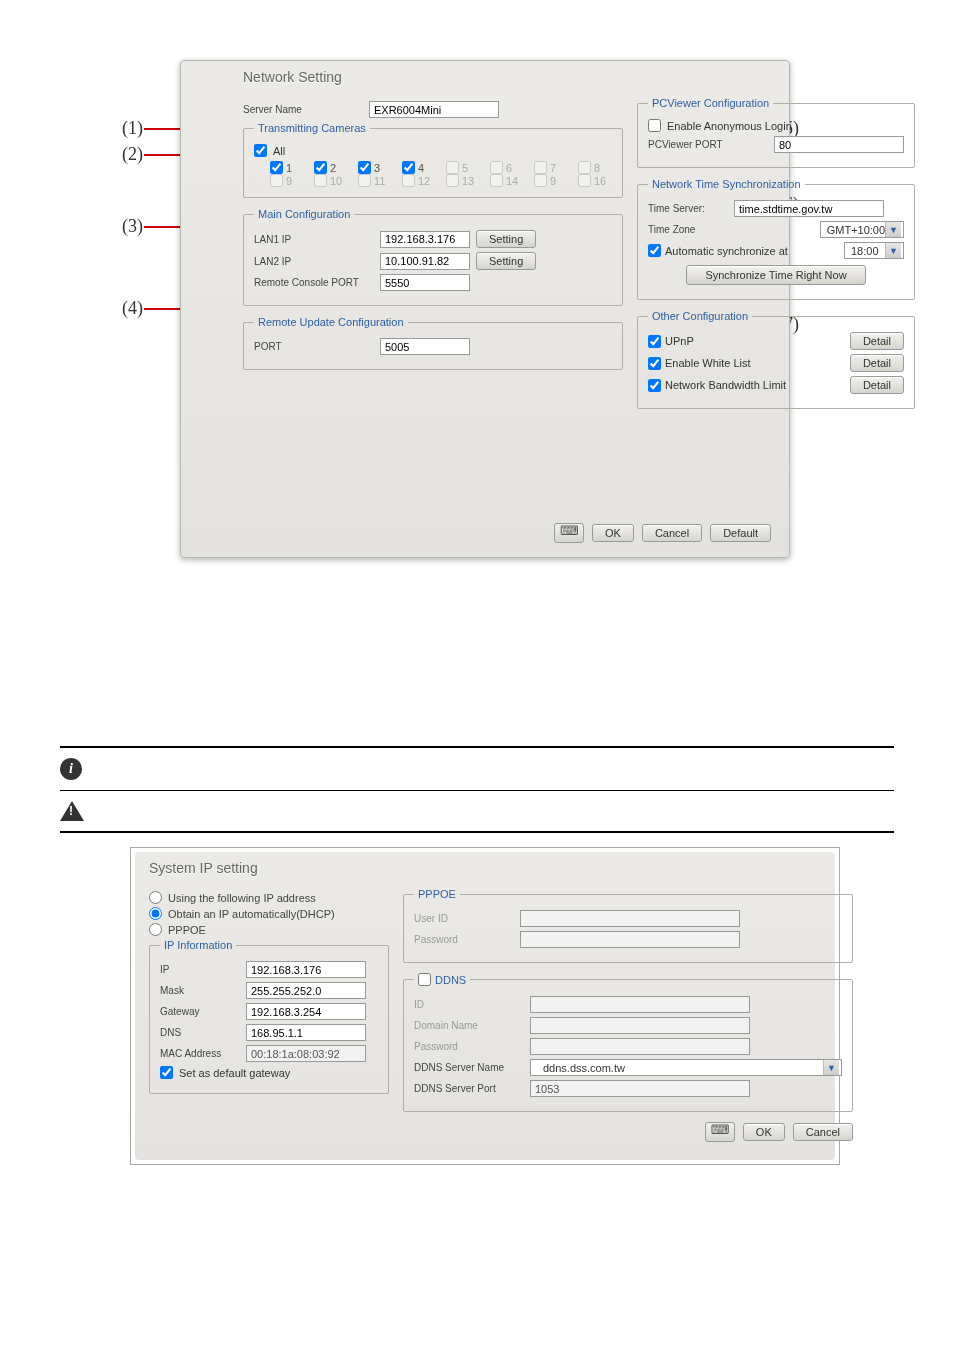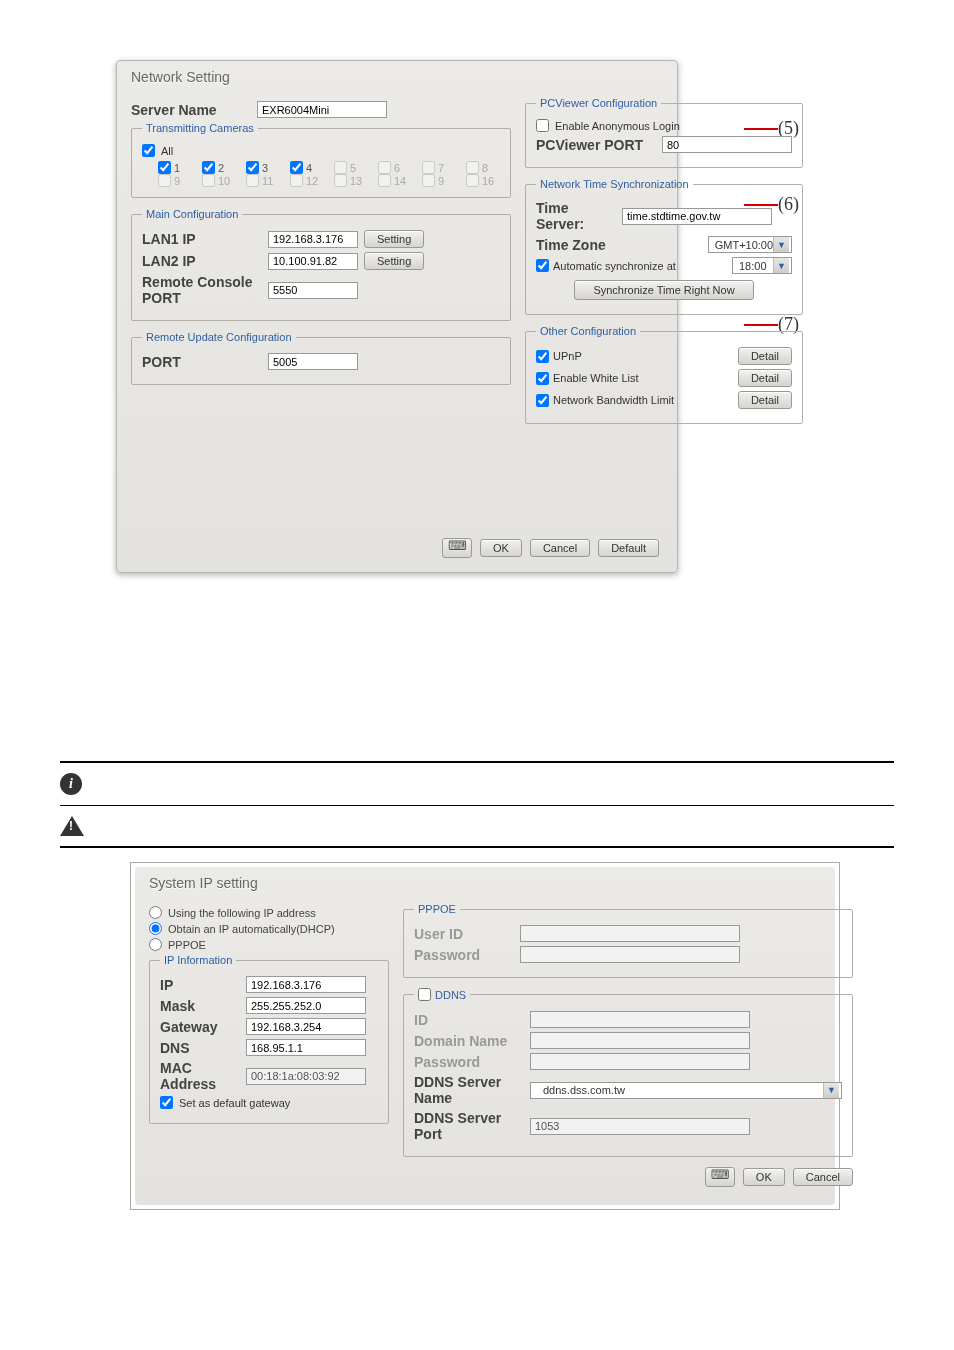--- a/index.html
+++ b/index.html
@@ -10,21 +10,21 @@
     background: linear-gradient(#eceae6,#e4e2de);
     border:1px solid #b8b6b2; border-radius:4px;
     box-shadow:0 2px 6px rgba(0,0,0,0.3);
     padding:0; position:relative;
   }
   .dialog-title { font-size:14px; color:#666; padding:8px 14px 12px; text-shadow:0 1px 0 #fff; }
   .dialog-body { display:flex; padding:0 14px 14px; gap:14px; }
   .col { flex:1; }
   fieldset { border:1px solid #b0aea8; border-radius:2px; margin:0 0 10px; padding:6px 10px 10px; }
   legend { color:#2d5fa4; font-size:11px; padding:0 4px; }
-  label.fld { display:inline-block; width:120px; color:#444; font-size:14px;font-weight:bold; }
+  label.fld { display:inline-block; width:120px; color:#444; font-size:10px; }
   input.txt { border:1px solid #999; background:#fff; font-size:11px; padding:2px 4px; height:17px; box-sizing:border-box; }
   input.txt.ro { background:#f2f2f2; color:#555; }
   .row { display:flex; align-items:center; margin:4px 0; gap:6px; }
   .btn {
     display:inline-block; background:linear-gradient(#f2f1ed,#d6d4cf);
     border:1px solid #999; border-radius:3px; padding:2px 12px; font-size:11px;
     color:#333; cursor:pointer; box-shadow:0 1px 0 #fff inset;
   }
   .btn.wide { padding:3px 18px; }
   .cam-grid { display:flex; gap:0; margin-top:4px; flex-direction:column;}
@@ -74,21 +74,21 @@
   <span class="callout-num" style="left:122px; top:298px;">(4)</span>
   <div class="callout-line" style="left:144px; top:308px; width:38px;"></div>
 
   <span class="callout-num" style="left:778px; top:118px;">(5)</span>
   <div class="callout-line" style="left:744px; top:128px; width:34px;"></div>
   <span class="callout-num" style="left:778px; top:194px;">(6)</span>
   <div class="callout-line" style="left:744px; top:204px; width:34px;"></div>
   <span class="callout-num" style="left:778px; top:314px;">(7)</span>
   <div class="callout-line" style="left:744px; top:324px; width:34px;"></div>
 
-  <div class="dialog" style="width:560px; margin-left:56px;">
+  <div class="dialog" style="width:560px; margin-left:120px;padding-left:48px;">
     <div class="dialog-title">Network Setting</div>
     <div class="dialog-body">
       <div class="col">
         <div class="row">
           <label class="fld">Server Name</label>
           <input class="txt" style="width: 130px;" value="EXR6004Mini">
         </div>
         <fieldset>
           <legend>Transmitting Cameras</legend>
           <label class="row">

